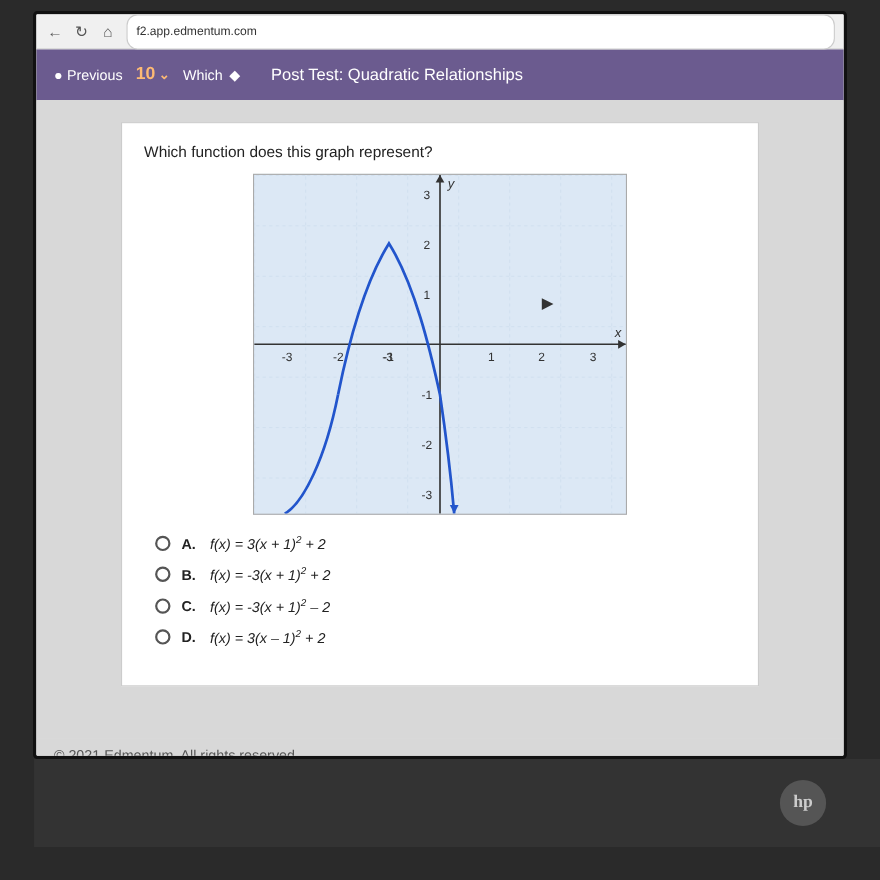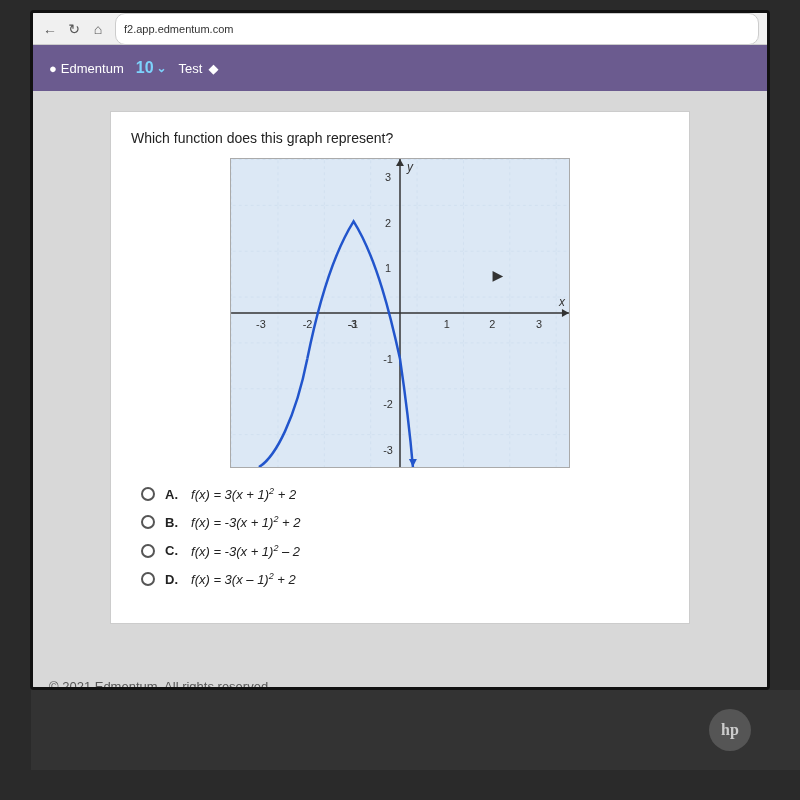--- a/index.html
+++ b/index.html
@@ -83,21 +83,21 @@
     }
     .nav-prev, .nav-next {
       display: flex;
       align-items: center;
       gap: 4px;
       color: white;
       font-size: 13px;
       cursor: pointer;
     }
     .question-num {
-      color: #7dd3fc;
+      color: #fdba74;
       font-size: 16px;
       font-weight: bold;
       display: flex;
       align-items: center;
       gap: 3px;
     }
     .page-title {
       color: white;
       font-size: 15px;
       margin-left: 16px;
@@ -229,30 +229,31 @@
         <div class="nav-btn">⌂</div>
       </div>
       <div class="address-bar">
         <span>f2.app.edmentum.com</span>
       </div>
     </div>
 
     <div class="nav-toolbar">
       <div class="nav-prev">
         <span>●</span>
-        <span>Edmentum</span>
+        <span>Previous</span>
       </div>
       <div class="question-num">
         <span>10</span>
         <span style="font-size:12px;">⌄</span>
       </div>
       <div class="nav-next">
-        <span>Test</span>
+        <span>Which</span>
         <span class="bookmark-icon">◆</span>
       </div>
+      <div class="page-title">Post Test: Quadratic Relationships</div>
     </div>
 
     <div class="content-area">
       <div class="question-box">
         <div class="question-text">Which function does this graph represent?</div>
 
         <div class="graph-container">
           <svg class="graph-svg" viewBox="0 0 340 310">
 
             <defs>

